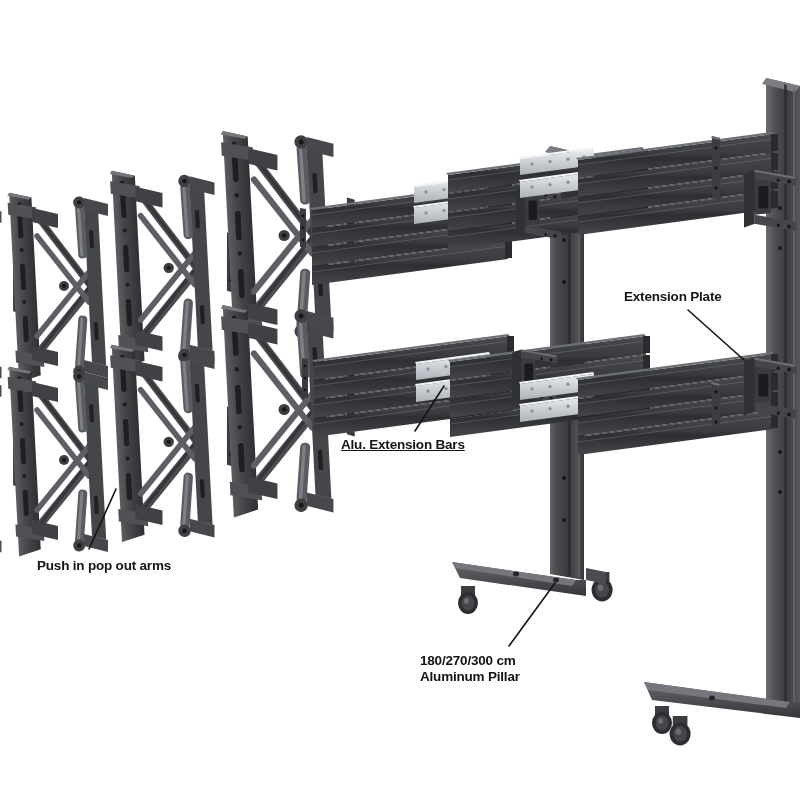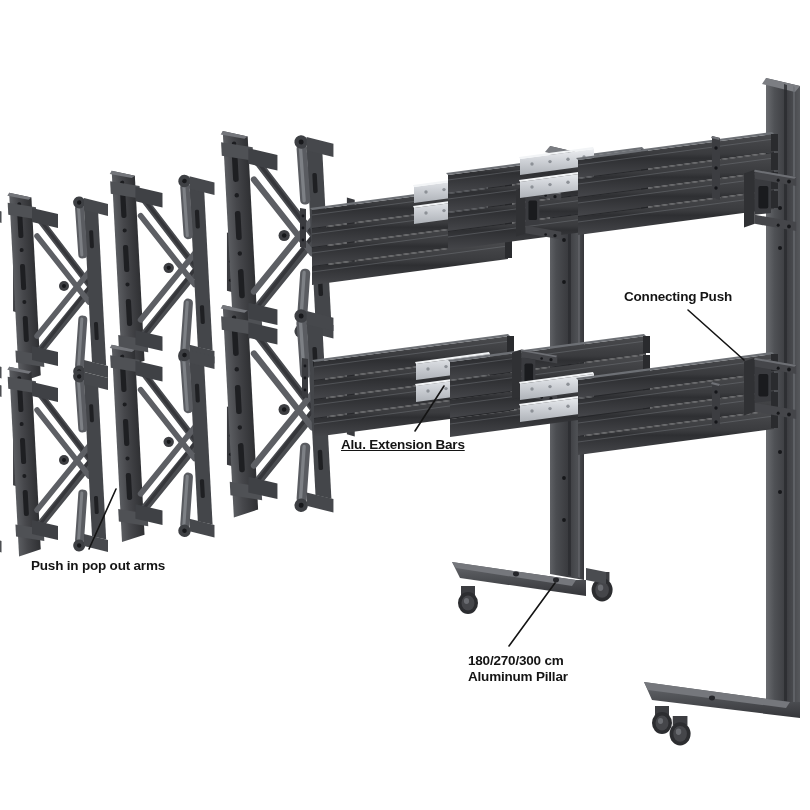--- a/index.html
+++ b/index.html
@@ -25,24 +25,24 @@
     position: absolute;
     font-family: "Liberation Sans", sans-serif;
     font-weight: bold;
     font-size: 13.5px;
     line-height: 1.22;
     color: #141414;
     letter-spacing: -0.2px;
     white-space: pre;
     user-select: none;
   }
-  #label-push  { left: 31px;  top: 558px; }
+  #label-push  { left: 37px;  top: 558px; }
   #label-alu   { left: 341px; top: 437px; text-decoration: underline; }
   #label-conn  { left: 624px; top: 289px; }
-  #label-pillar{ left: 420px; top: 653px; margin-left: 48px; }
+  #label-pillar{ left: 420px; top: 653px; }
 </style>
 </head>
 <body>
 
 <div id="stage">
 
   <svg id="art" viewBox="0 0 810 810">
     <defs>
       <linearGradient id="gBarFace" x1="0" y1="0" x2="0" y2="1">
         <parameter name="stop" offset="0%" stop-color="#4a4b4e"></parameter>
@@ -381,18 +381,18 @@
       <line x1="444" y1="386" x2="415" y2="431"></line>
       <line x1="688" y1="310" x2="744" y2="360"></line>
       <line x1="555" y1="583" x2="509" y2="646"></line>
     </g>
   </svg>
 
   <div class="callout" id="label-push">Push in pop out arms</div>
 
   <div class="callout" id="label-alu">Alu. Extension Bars</div>
 
-  <div class="callout" id="label-conn">Connecting Push</div>
+  <div class="callout" id="label-conn">Extension Plate</div>
 
   <div class="callout" id="label-pillar">180/270/300 cm
 Aluminum Pillar</div>
 
 </div>
 
 </body></html>

